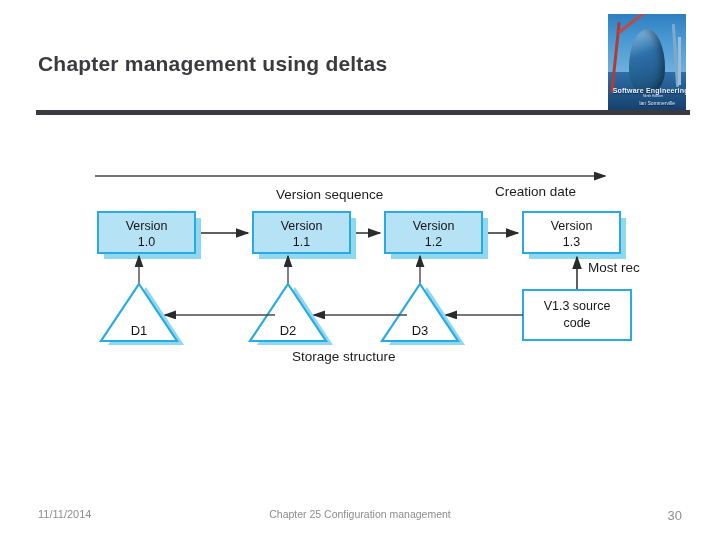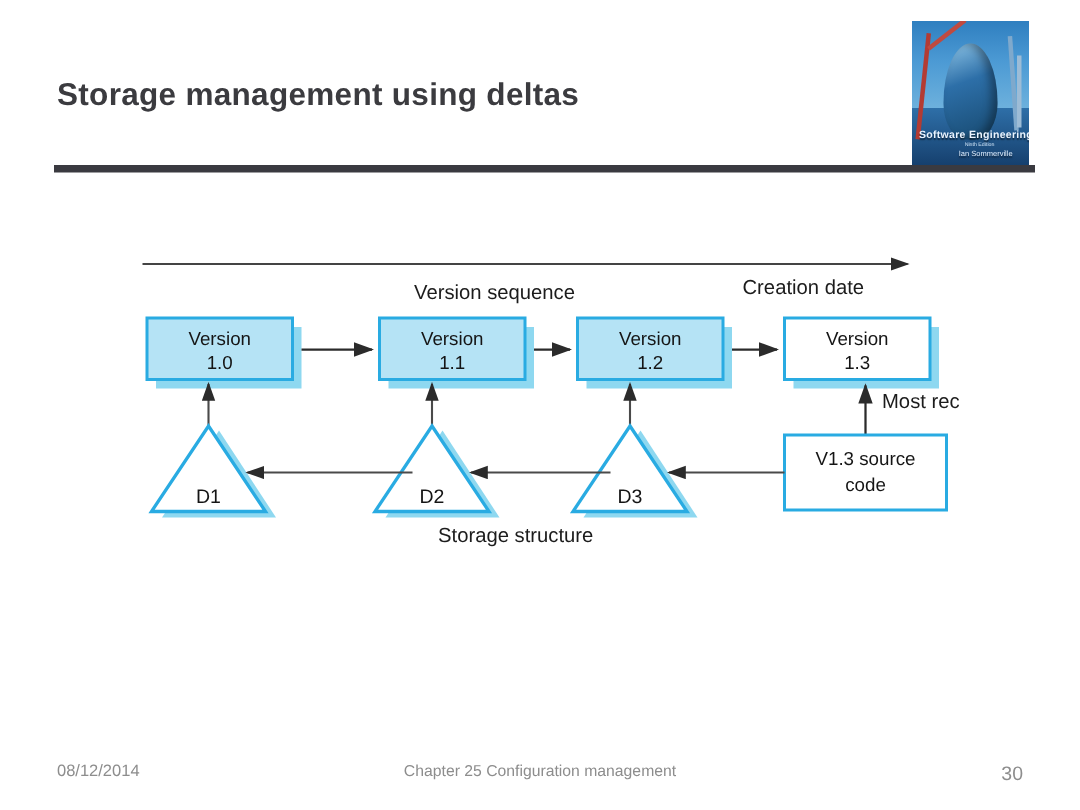--- a/index.html
+++ b/index.html
@@ -172,21 +172,21 @@
     position: absolute;
     right: 38px;
     top: 508px;
     font-size: 13px;
     color: #8d8d8d;
   }
 </style>
 </head>
 <body>
 
-<div id="slide-title">Storage management using deltas</div>
+<div id="slide-title">Chapter management using deltas</div>
 
 <div id="title-rule"></div>
 
 <div id="book-cover">
   <div class="sky"></div>
   <div class="ground"></div>
   <div class="crane-c"></div>
   <div class="crane-d"></div>
   <div class="gherkin"></div>
   <div class="crane-a"></div>
@@ -275,15 +275,15 @@
   </g>
 
   <line x1="443" y1="155" x2="366" y2="155" stroke="#4a4a4a" stroke-width="1.4" marker-end="url(#arrow)"></line>
   <line x1="327" y1="155" x2="234" y2="155" stroke="#4a4a4a" stroke-width="1.4" marker-end="url(#arrow)"></line>
   <line x1="195" y1="155" x2="85" y2="155" stroke="#4a4a4a" stroke-width="1.4" marker-end="url(#arrow)"></line>
 
   <text class="dg-label" x="212" y="201">Storage structure</text>
 </svg>
 </div>
 
-<div id="footer-date">08/12/2014</div>
+<div id="footer-date">11/11/2014</div>
 <div id="footer-center">Chapter 25 Configuration management</div>
 <div id="footer-page">30</div>
 
 </body></html>

